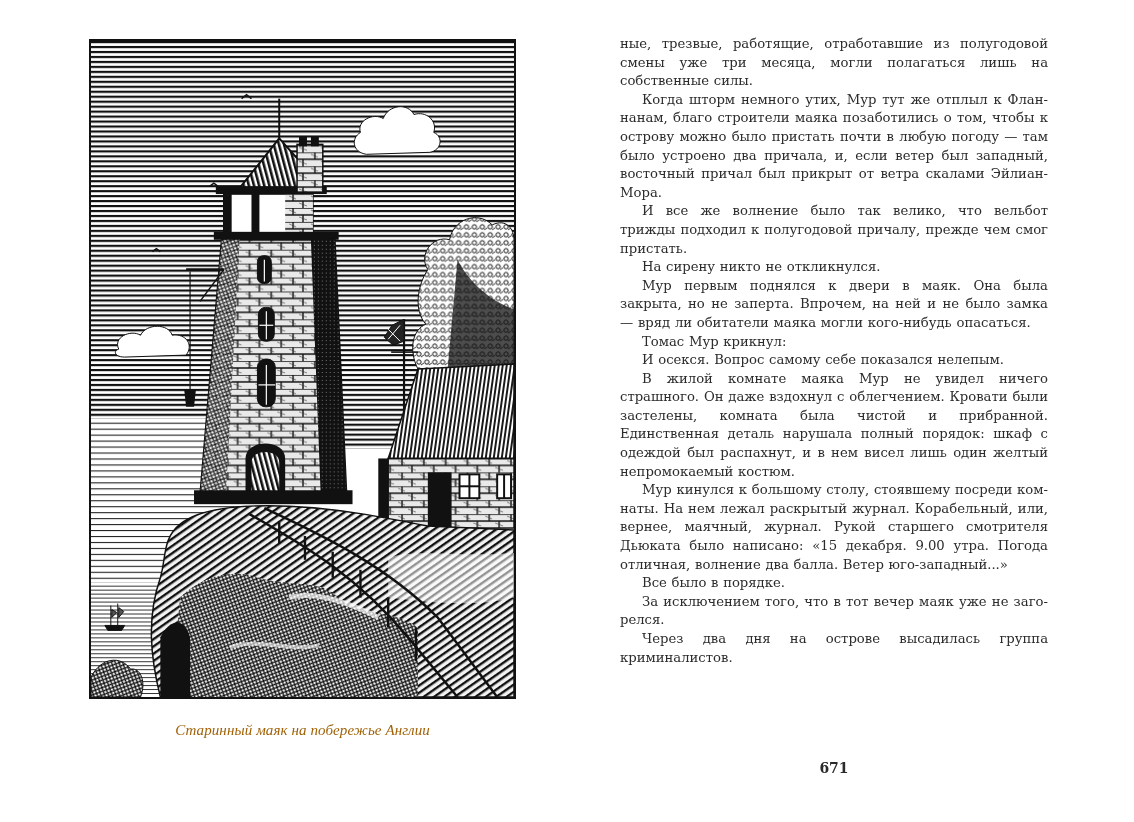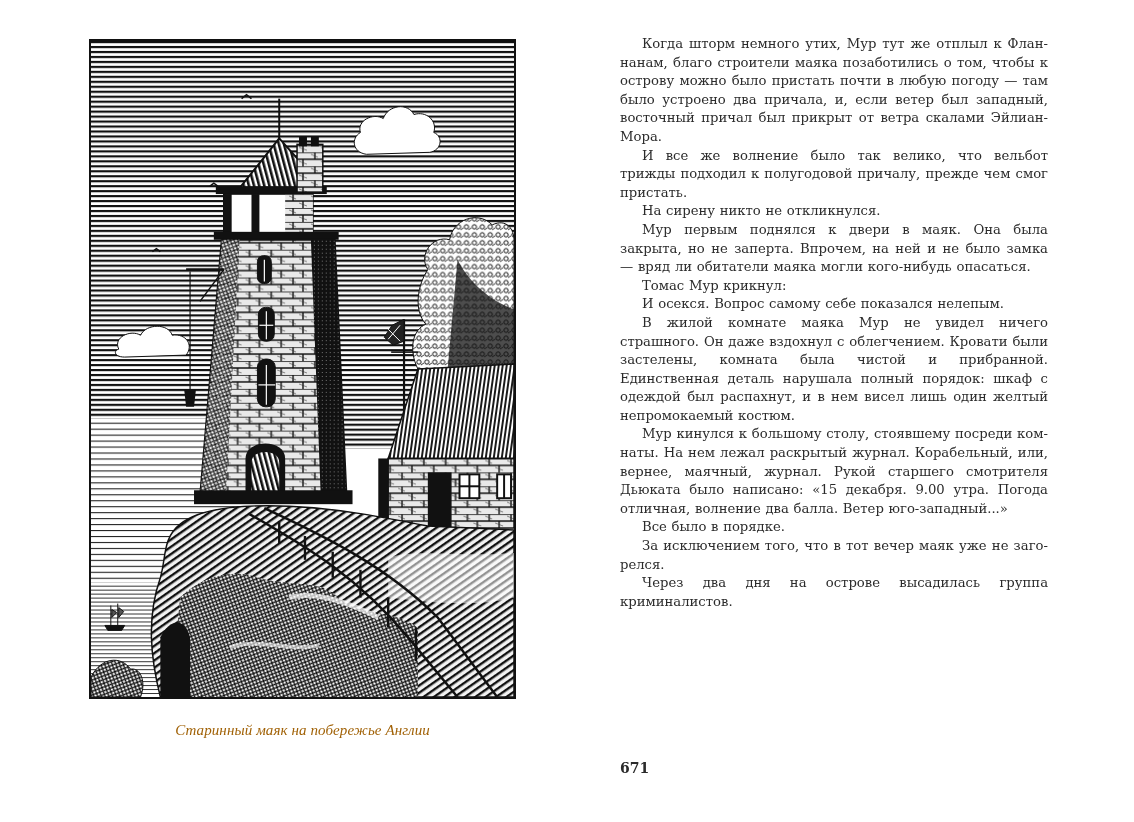--- a/index.html
+++ b/index.html
@@ -27,21 +27,21 @@
     position: absolute; left: 53px; top: 35px; width: 428px;
     font-family: "DejaVu Serif", "Liberation Serif", serif;
     font-size: 13.2px; line-height: 18.6px; color: #2b2b2b;
   }
   .text-column p {
     margin: 0; text-align: justify; text-indent: 22px; hyphens: manual;
     word-spacing: 0.5px;
   }
   .text-column p.cont { text-indent: 0; }
   .page-number {
-    position: absolute; left: 53px; width: 428px; top: 760px; text-align: left;
+    position: absolute; left: 53px; width: 428px; top: 760px; text-align: center;
     font-family: "DejaVu Serif", "Liberation Serif", serif; font-weight: bold; font-size: 14px; color: #2b2b2b;
   }
 </style>
 </head>
 <body>
 
 <div class="spread">
 
   <div class="left-page">
     <div class="illustration">
@@ -197,20 +197,21 @@
         </g>
 
         <path d="M0 640 C10 620 30 618 40 632 C50 630 56 645 50 660 L0 660 Z" fill="url(#rockCross)" stroke="#111"></path>
       </svg>
     </div>
     <div class="caption">Старинный маяк на побережье Англии</div>
   </div>
 
   <div class="right-page">
     <div class="text-column" id="text-column">
+        <p class="cont">ные, трезвые, работящие, отработавшие из полугодовой сме­ны уже три месяца, могли полагаться лишь на собственные силы.</p>
         <p>Когда шторм немного утих, Мур тут же отплыл к Флан­нанам, благо строители маяка позаботились о том, чтобы к острову можно было пристать почти в любую погоду — там было устроено два причала, и, если ветер был западный, восточный причал был прикрыт от ветра скалами Эйлиан-Мора.</p>
         <p>И все же волнение было так велико, что вельбот трижды подходил к полугодовой причалу, прежде чем смог пристать.</p>
         <p>На сирену никто не откликнулся.</p>
         <p>Мур первым поднялся к двери в маяк. Она была закрыта, но не заперта. Впрочем, на ней и не было замка — вряд ли обитатели маяка могли кого-нибудь опасаться.</p>
         <p>Томас Мур крикнул:</p>
         <p>И осекся. Вопрос самому себе показался нелепым.</p>
         <p>В жилой комнате маяка Мур не увидел ничего страшного. Он даже вздохнул с облегчением. Кровати были застелены, комната была чистой и прибранной. Единственная деталь нарушала полный порядок: шкаф с одеждой был распахнут, и в нем висел лишь один желтый непромокаемый костюм.</p>
         <p>Мур кинулся к большому столу, стоявшему посреди ком­наты. На нем лежал раскрытый журнал. Корабельный, или, вернее, маячный, журнал. Рукой старшего смотрителя Дью­ката было написано: «15 декабря. 9.00 утра. Погода отлич­ная, волнение два балла. Ветер юго-западный...»</p>
         <p>Все было в порядке.</p>
         <p>За исключением того, что в тот вечер маяк уже не заго­релся.</p>

